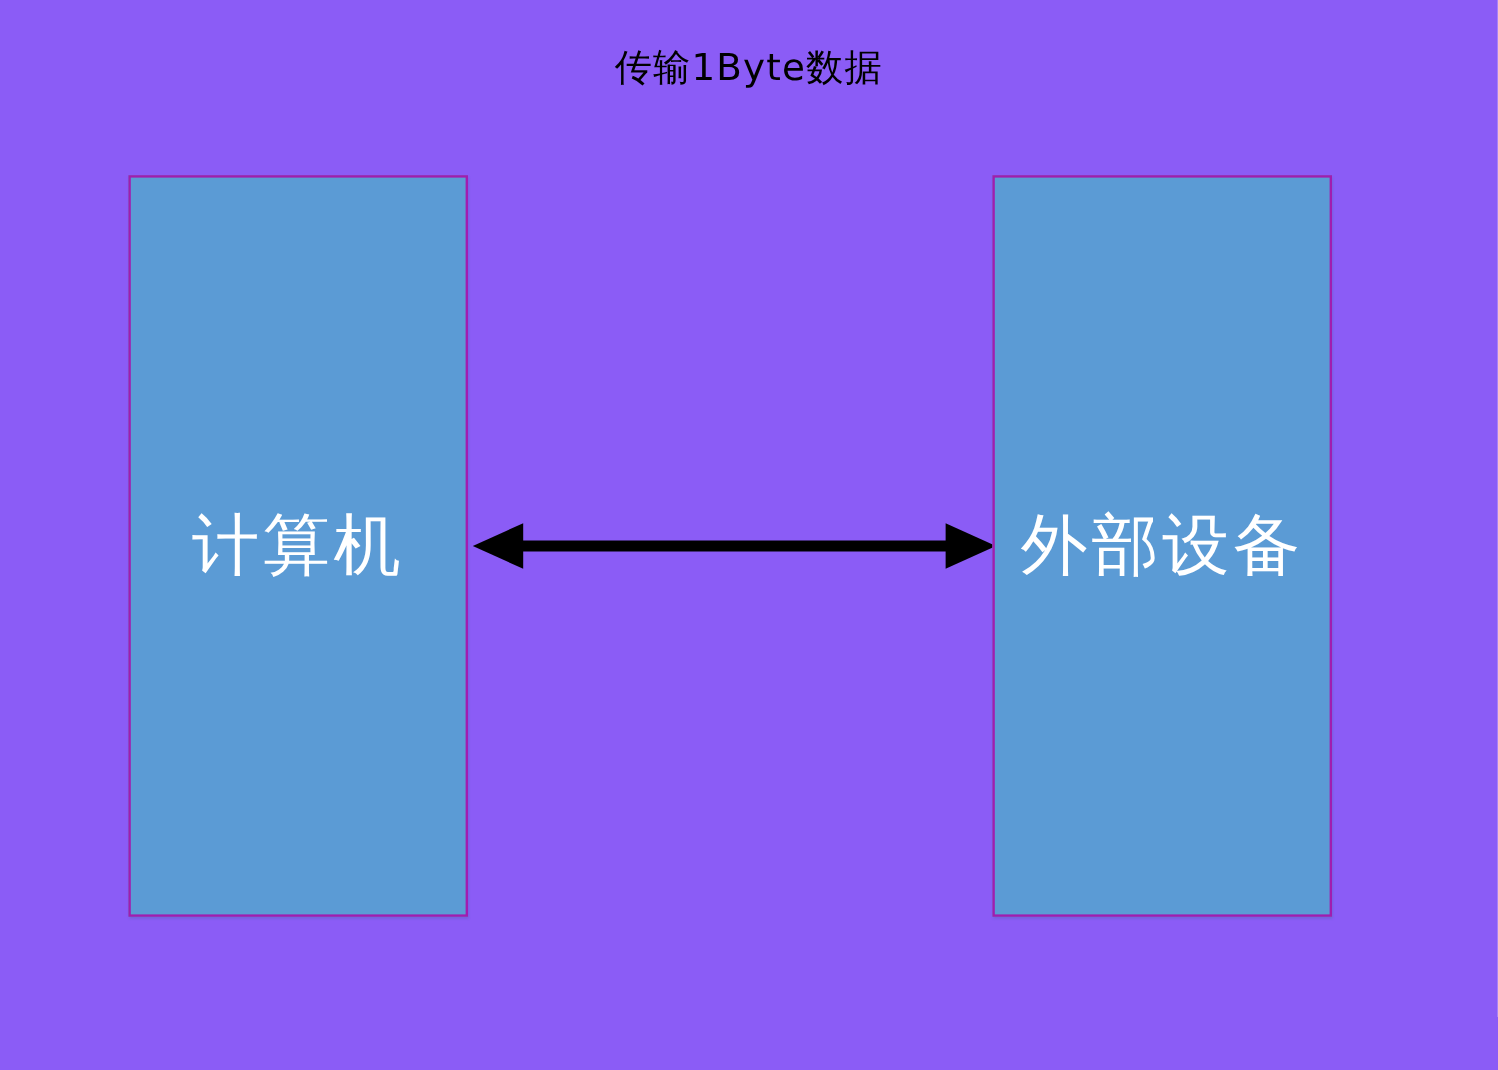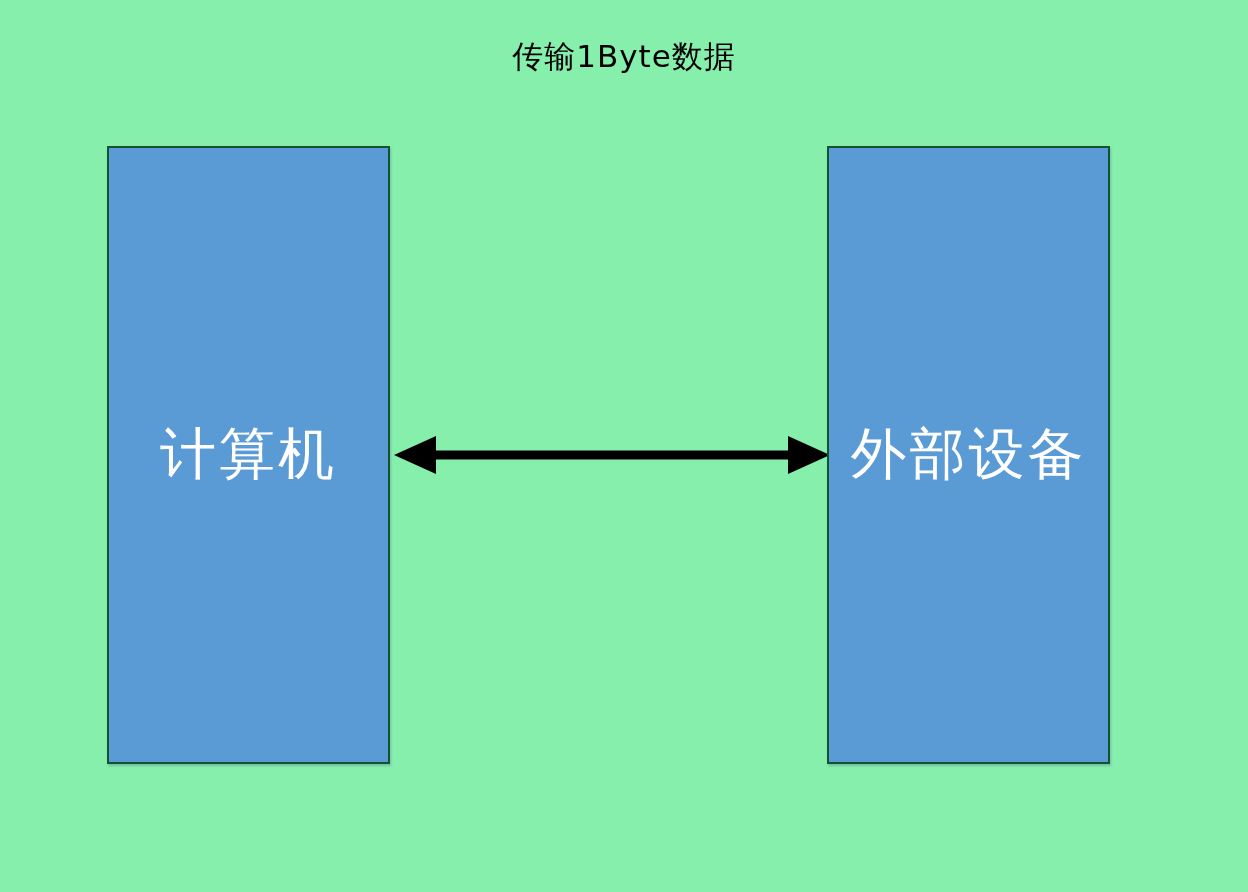--- a/index.html
+++ b/index.html
@@ -9,40 +9,40 @@
   body {
     width: 1248px;
     height: 892px;
     font-family: "DejaVu Sans", "Liberation Sans", sans-serif;
     overflow: hidden;
   }
   .canvas {
     position: relative;
     width: 1248px;
     height: 892px;
-    background: #86efac;
+    background: #8b5cf6;
   }
   .diagram-title {
     position: absolute;
     top: 36px;
     left: 0;
     width: 100%;
     text-align: center;
     font-size: 31px;
     font-weight: 400;
     color: #000000;
     letter-spacing: 1px;
   }
   .node {
     position: absolute;
     top: 146px;
     width: 283px;
     height: 618px;
     background: #5B9BD5;
-    border: 2px solid #14532d;
+    border: 2px solid #a21caf;
     box-sizing: border-box;
     box-shadow: 1px 2px 2px rgba(65,113,156,0.35);
     display: flex;
     align-items: center;
     justify-content: center;
   }
   .node-left  { left: 107px; }
   .node-right { left: 827px; text-align: right; }
   .node-label {
     color: #FFFFFF;

